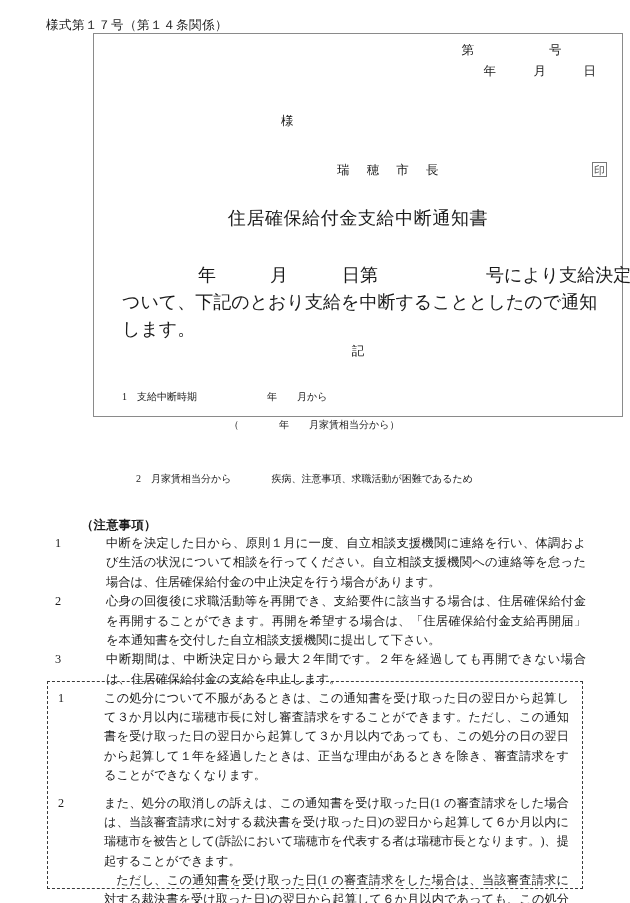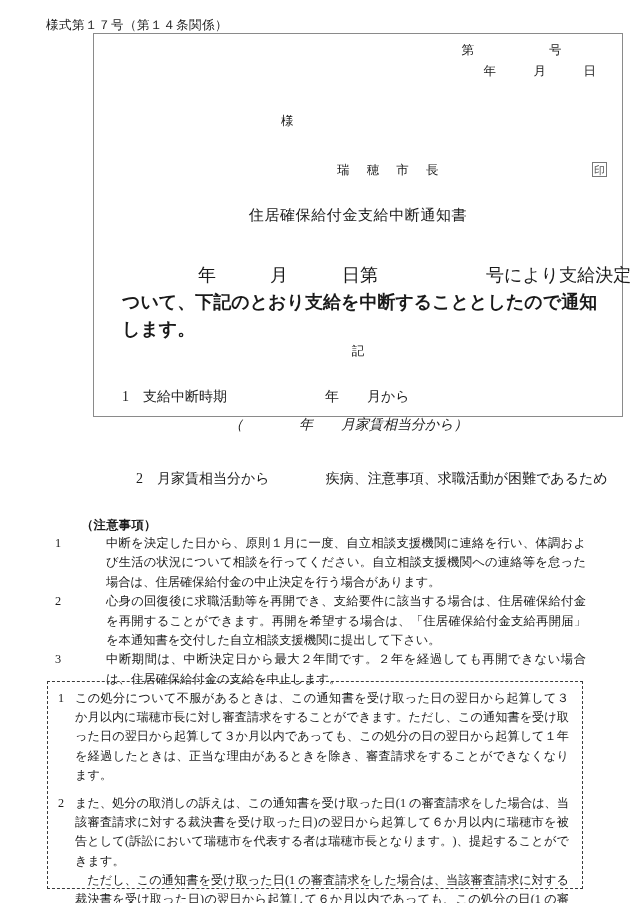--- a/index.html
+++ b/index.html
@@ -89,57 +89,57 @@
     box-sizing: border-box;
     color: #555;
   }
 
   .doc-title {
     position: absolute;
     left: 0;
     right: 0;
     top: 172px;
     text-align: center;
-    font-size: 15px;
+    font-size: 18px;
     letter-spacing: 0.6px;
   }
 
   .lead-para {
     position: absolute;
     left: 16px;
     right: 22px;
     top: 228px;
     font-size: 18px;
     line-height: 27px;
   }
   .lead-l1 { display: block; padding-left: 88px; white-space: pre; }
-  .lead-l2 { display: block; padding-left: 12px; font-weight: bold; }
+  .lead-l2 { display: block; padding-left: 12px; }
 
   .ki-mark {
     position: absolute;
     left: 0;
     right: 0;
     top: 309px;
     text-align: center;
     font-size: 12.5px;
   }
 
   .items {
     position: absolute;
     left: 28px;
     right: 16px;
     top: 349px;
-    font-size: 14px;
+    font-size: 10px;
   }
   .item-row {
     display: block;
     white-space: pre;
     line-height: 28px;
   }
-  .item-row.sub { padding-left: 107px; font-style: italic; }
+  .item-row.sub { padding-left: 107px; }
   .item-2 { margin-top: 26px; padding-left: 14px; }
 
   
   .notes {
     position: absolute;
     left: 46px;
     top: 516px;
     width: 540px;
     font-size: 12.3px;
   }
@@ -187,20 +187,21 @@
     flex: 0 0 auto;
     width: 17px;
     text-align: left;
   }
   .appeal-body {
     flex: 1 1 auto;
   }
   .appeal-para {
     text-align: justify;
     text-justify: inter-character;
+    margin-left: 29px;
   }
   .appeal-para.indent {
     text-indent: 1em;
     margin-top: 0;
   }
 </style>
 </head>
 <body>
 
 <div class="page">

